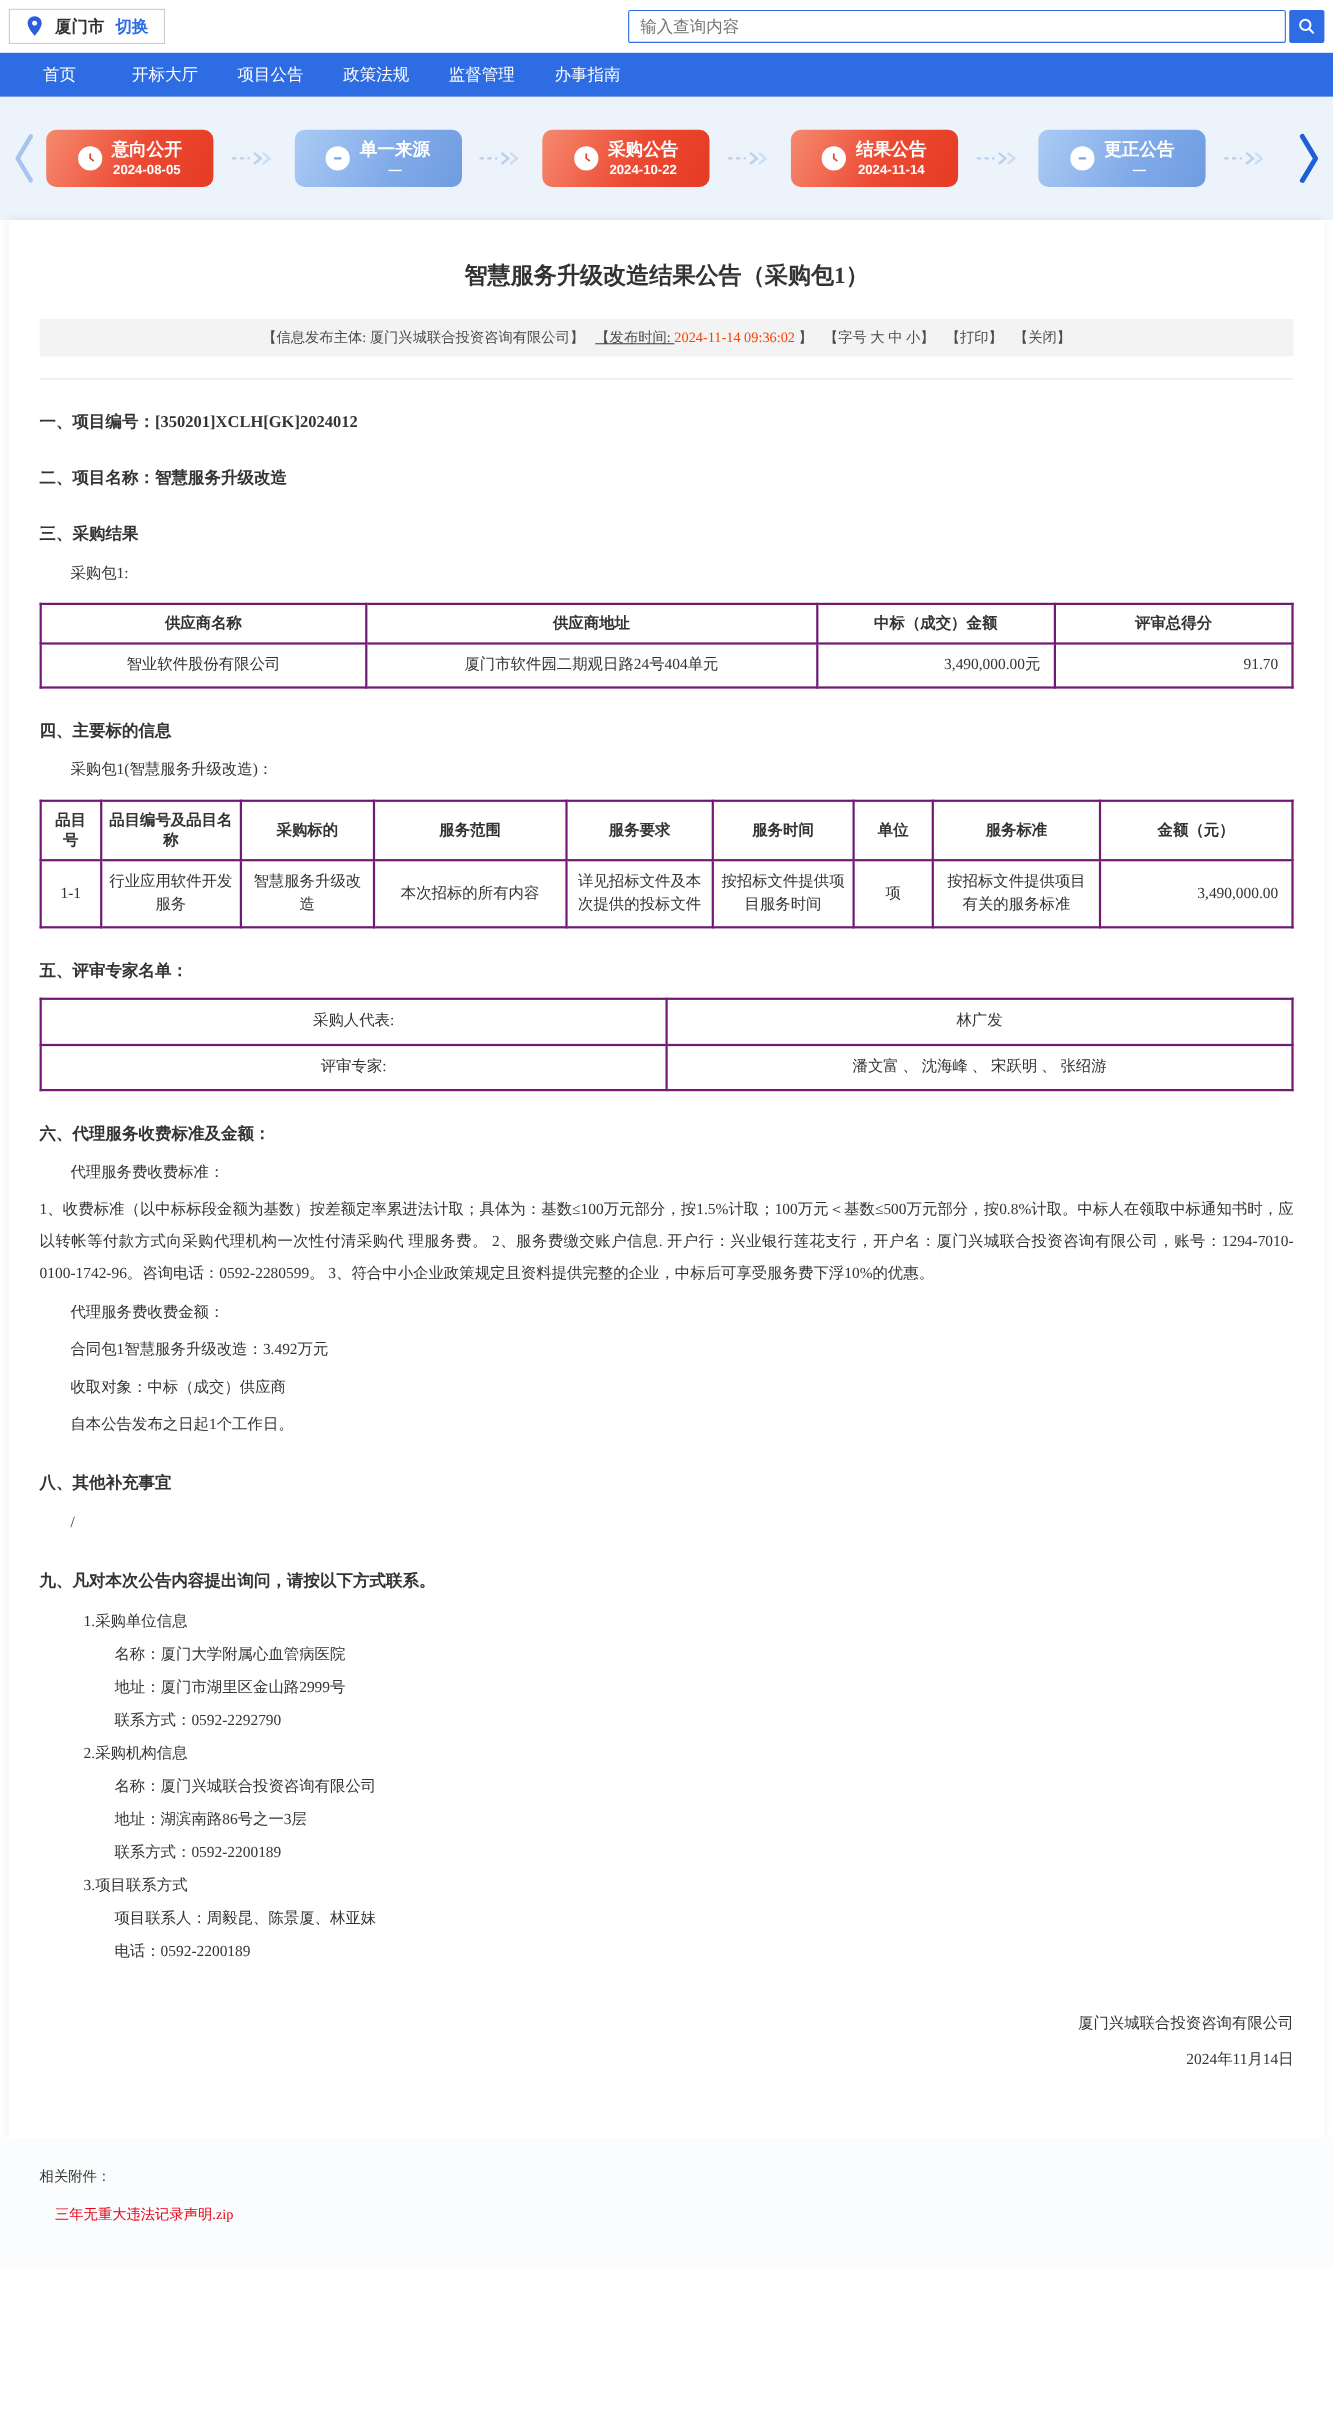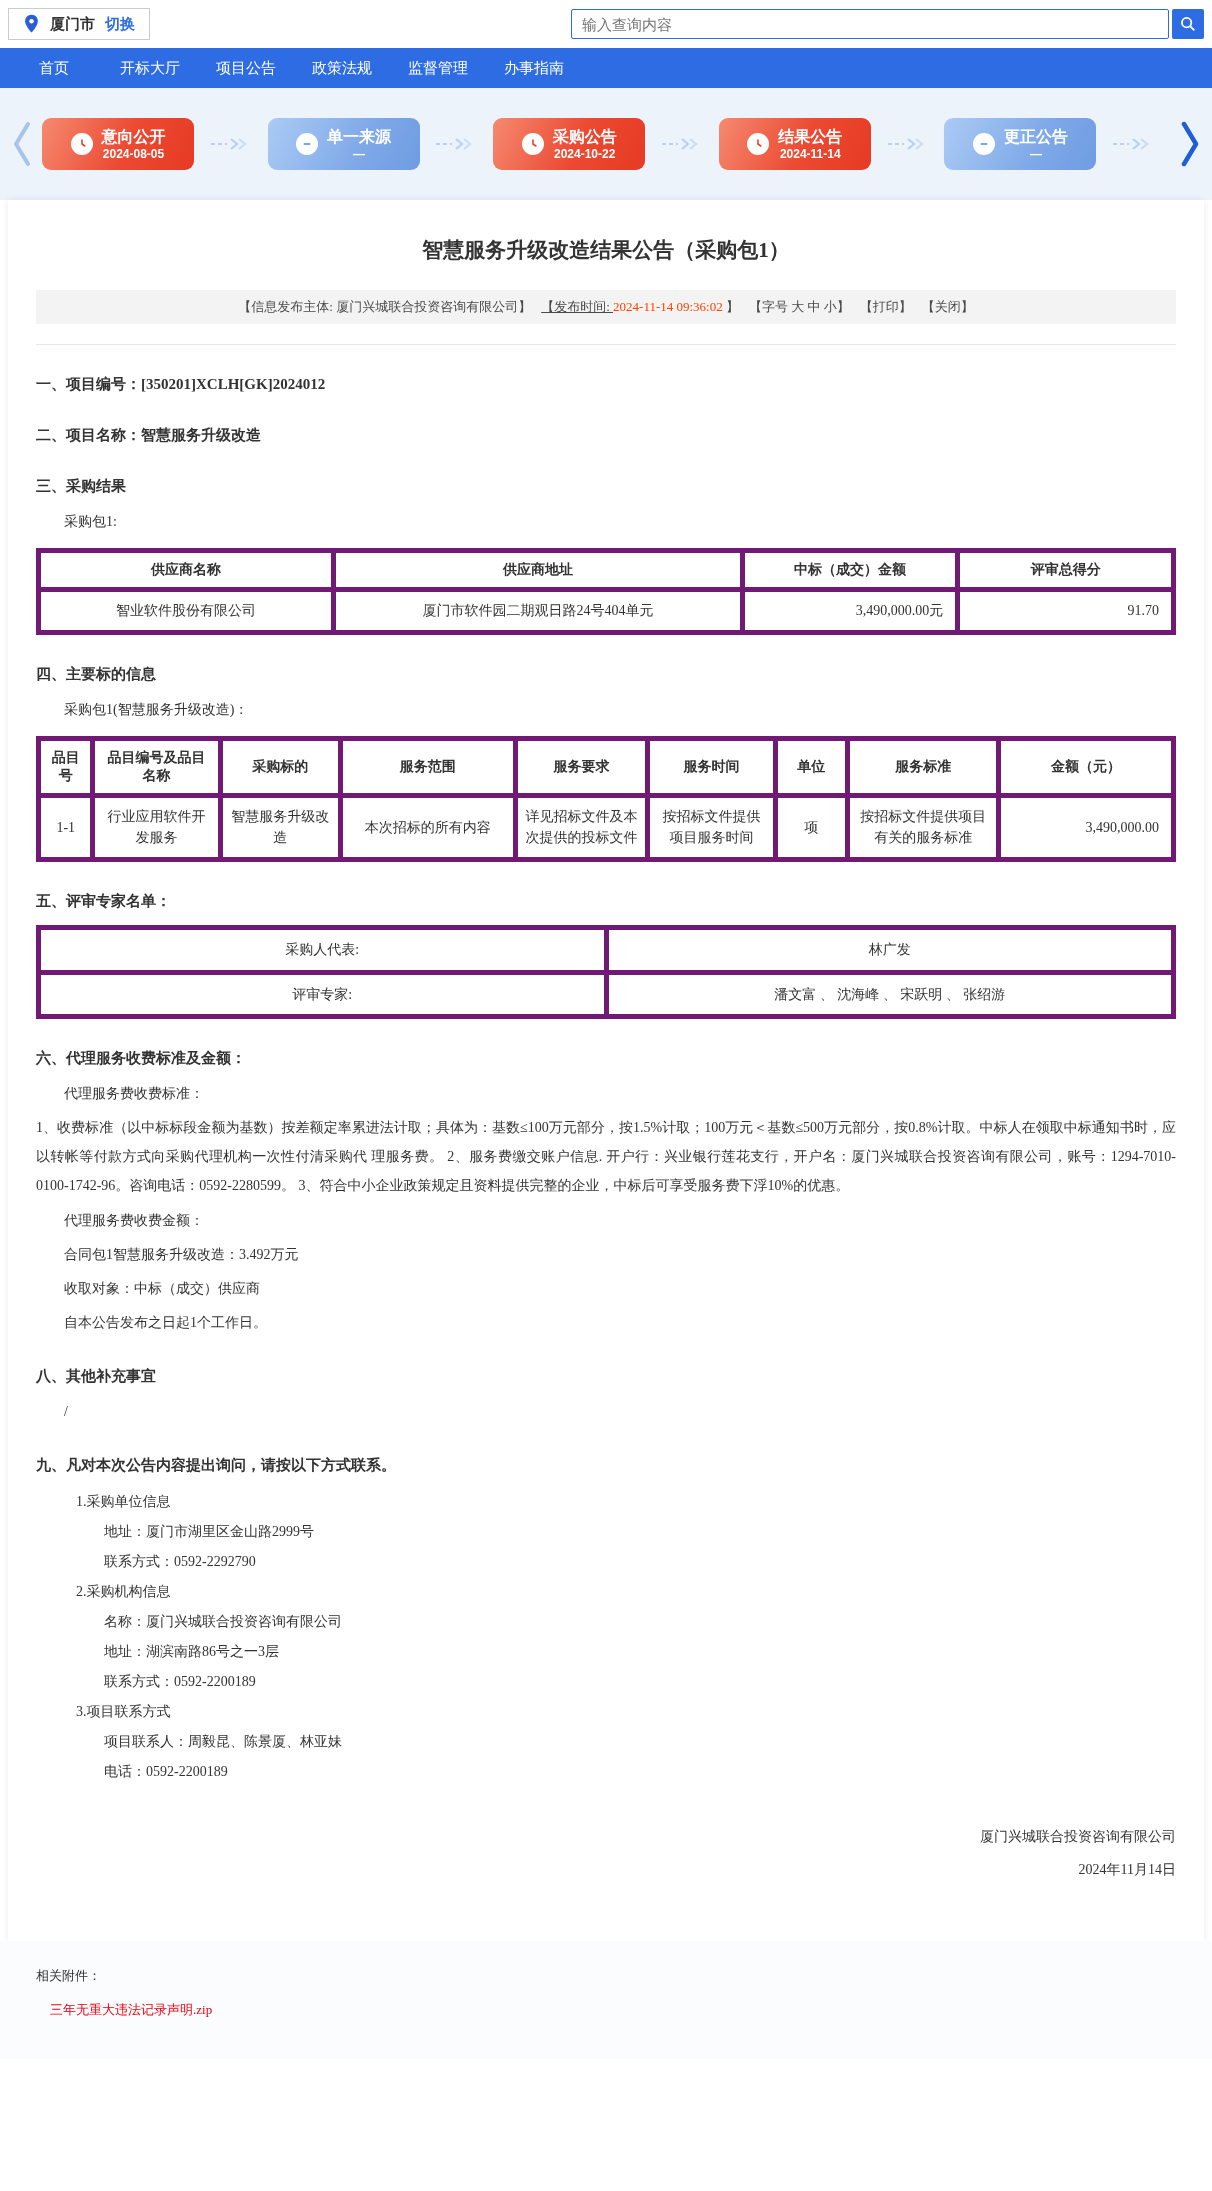--- a/index.html
+++ b/index.html
@@ -89,21 +89,21 @@
   
   h2.sec {
     font-size: 15px; font-weight: bold; color: #333;
     margin: 27px 0 10px; line-height: 1.6;
   }
   .p-ind { padding-left: 28px; font-size: 14px; line-height: 2.0; margin: 6px 0; }
   .p-flush { font-size: 14px; line-height: 2.05; text-align: justify; margin: 6px 0; }
   .p-g1 { padding-left: 40px; font-size: 14px; line-height: 2.15; }
   .p-g2 { padding-left: 68px; font-size: 14px; line-height: 2.15; }
   table { width: 100%; border-collapse: collapse; table-layout: fixed; margin: 12px 0 8px; }
-  th, td { border: 5px solid #701a75; font-size: 14px; padding: 8px 6px; word-break: break-all; }
+  th, td { border: 2px solid #701a75; font-size: 14px; padding: 8px 6px; word-break: break-all; }
   th { font-weight: bold; text-align: center; }
   td { text-align: center; line-height: 1.55; }
   td.num { text-align: right; padding-right: 12px; }
   .experts td { padding: 9px 6px; }
   .signature { text-align: right; font-size: 14px; line-height: 2.3; margin-top: 34px; }
   
   .attachments { padding: 26px 36px 40px; background: #fbfcfd; }
   .attachments .att-label { font-size: 13px; color: #333; font-family: "Liberation Serif", serif; }
   .attachments a {
     display: inline-block; margin: 16px 0 0 14px;
@@ -371,20 +371,21 @@
   <p class="p-ind">收取对象：中标（成交）供应商</p>
 
   <p class="p-ind">自本公告发布之日起1个工作日。</p>
 
   <h2 class="sec">八、其他补充事宜</h2>
   <p class="p-ind">/</p>
 
   <h2 class="sec">九、凡对本次公告内容提出询问，请按以下方式联系。</h2>
 
   <p class="p-g1">1.采购单位信息</p>
+  <p class="p-g2">名称：厦门大学附属心血管病医院</p>
   <p class="p-g2">地址：厦门市湖里区金山路2999号</p>
   <p class="p-g2">联系方式：0592-2292790</p>
 
   <p class="p-g1">2.采购机构信息</p>
   <p class="p-g2">名称：厦门兴城联合投资咨询有限公司</p>
   <p class="p-g2">地址：湖滨南路86号之一3层</p>
   <p class="p-g2">联系方式：0592-2200189</p>
 
   <p class="p-g1">3.项目联系方式</p>
   <p class="p-g2">项目联系人：周毅昆、陈景厦、林亚妹</p>

